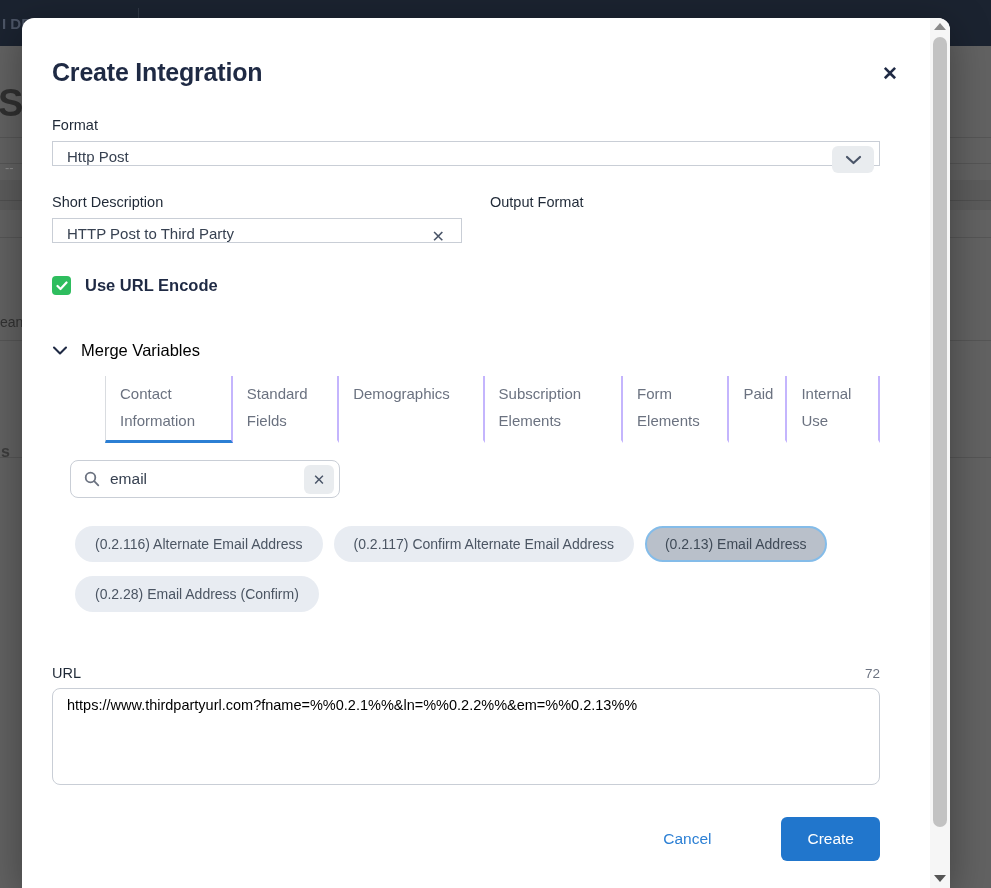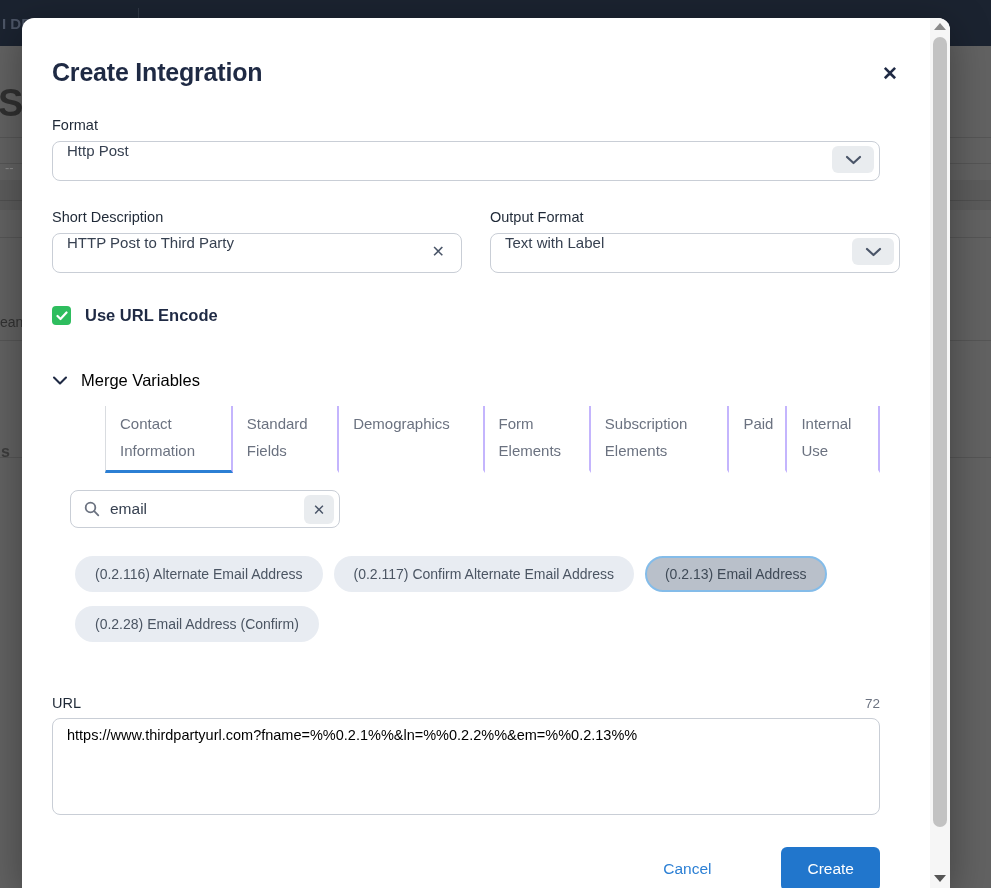--- a/index.html
+++ b/index.html
@@ -28,22 +28,22 @@
     border-radius:12px 12px 0 0; box-shadow:0 10px 40px rgba(0,0,0,0.35); }
   .modal-body { padding:40px 70px 0 30px; position:relative; height:100%; }
 
   .modal-title { font-size:25px; font-weight:700; color:#1f2a44; letter-spacing:-0.2px; }
   .close-btn { position:absolute; top:46px; right:52px; font-size:19px; color:#1f2a44; cursor:pointer;
     font-weight:600; line-height:1; }
 
   .field-label { font-size:14.5px; color:#1f2937; margin-bottom:8px; }
   .group { margin-top:30px; }
 
-  .select-box, .text-input-box { position:relative; height:40px; border:1px solid #c9ced6;
-    border-radius:8px; background:#fff; display:flex; align-items:flex-start; }
+  .select-box, .text-input-box { position:relative; height:25px; border:1px solid #c9ced6;
+    border-radius:0; background:#fff; display:flex; align-items:flex-end; }
   .select-value, .input-value { font-size:15px; color:#374151; padding-left:14px; flex:1;
     border:none; outline:none; background:transparent; font-family:"Liberation Sans", sans-serif; }
   .chev-btn { position:absolute; right:5px; top:4px; width:42px; height:27px; background:#e9ecef;
     border-radius:6px; display:flex; align-items:center; justify-content:center; cursor:pointer; }
   .clear-x-plain { position:absolute; right:16px; top:8px; color:#4a5568; font-size:16px; cursor:pointer; }
 
   .two-col { display:grid; grid-template-columns:410px 410px; column-gap:28px; margin-top:28px; }
 
   .checkbox-row { margin-top:33px; display:flex; align-items:center; }
   .checkbox { width:19px; height:19px; border-radius:4px; background:#2ebd5e; display:flex;
@@ -152,28 +152,20 @@
     <div class="two-col">
       <div>
         <div class="field-label">Short Description</div>
         <div class="text-input-box">
           <input class="input-value" value="HTTP Post to Third Party" style="">
           <span class="clear-x-plain">✕</span>
         </div>
       </div>
       <div>
         <div class="field-label">Output Format</div>
-        <div class="select-box">
-          <span class="select-value">Text with Label</span>
-          <span class="chev-btn">
-            <svg width="17" height="10" viewBox="0 0 17 10">
-                <polyline points="2,2 8.5,8 15,2" fill="none" stroke="#4a5568" stroke-width="2.2" stroke-linecap="round" stroke-linejoin="round"></polyline>
-              </svg>
-          </span>
-        </div>
       </div>
     </div>
 
     <div class="checkbox-row">
       <span class="checkbox">
         <svg width="12" height="10" viewBox="0 0 12 10">
             <polyline points="1.5,5 4.5,8 10.5,1.5" fill="none" stroke="#ffffff" stroke-width="2.2" stroke-linecap="round" stroke-linejoin="round"></polyline>
           </svg>
       </span>
       <span class="checkbox-label">Use URL Encode</span>
@@ -185,22 +177,22 @@
             <polyline points="2,2.5 8,8.5 14,2.5" fill="none" stroke="#1f2a44" stroke-width="2.1" stroke-linecap="round" stroke-linejoin="round"></polyline>
           </svg>
       </span>
       <span class="merge-label">Merge Variables</span>
     </div>
 
     <div class="tabs">
       <div class="tab tw-ci active">Contact Information</div>
       <div class="tab tw-sf">Standard Fields</div>
       <div class="tab tw-de">Demographics</div>
+      <div class="tab tw-se">Subscription Elements</div>
       <div class="tab tw-fe">Form Elements</div>
-      <div class="tab tw-se">Subscription Elements</div>
       <div class="tab tw-pa">Paid</div>
       <div class="tab tw-iu">Internal Use</div>
     </div>
 
     <div class="search-box">
       <span class="search-icon">
         <svg width="16" height="16" viewBox="0 0 16 16">
             <circle cx="6.5" cy="6.5" r="4.8" fill="none" stroke="#6b7280" stroke-width="1.8"></circle>
             <line x1="10.2" y1="10.2" x2="14.3" y2="14.3" stroke="#6b7280" stroke-width="1.8" stroke-linecap="round"></line>
           </svg>

